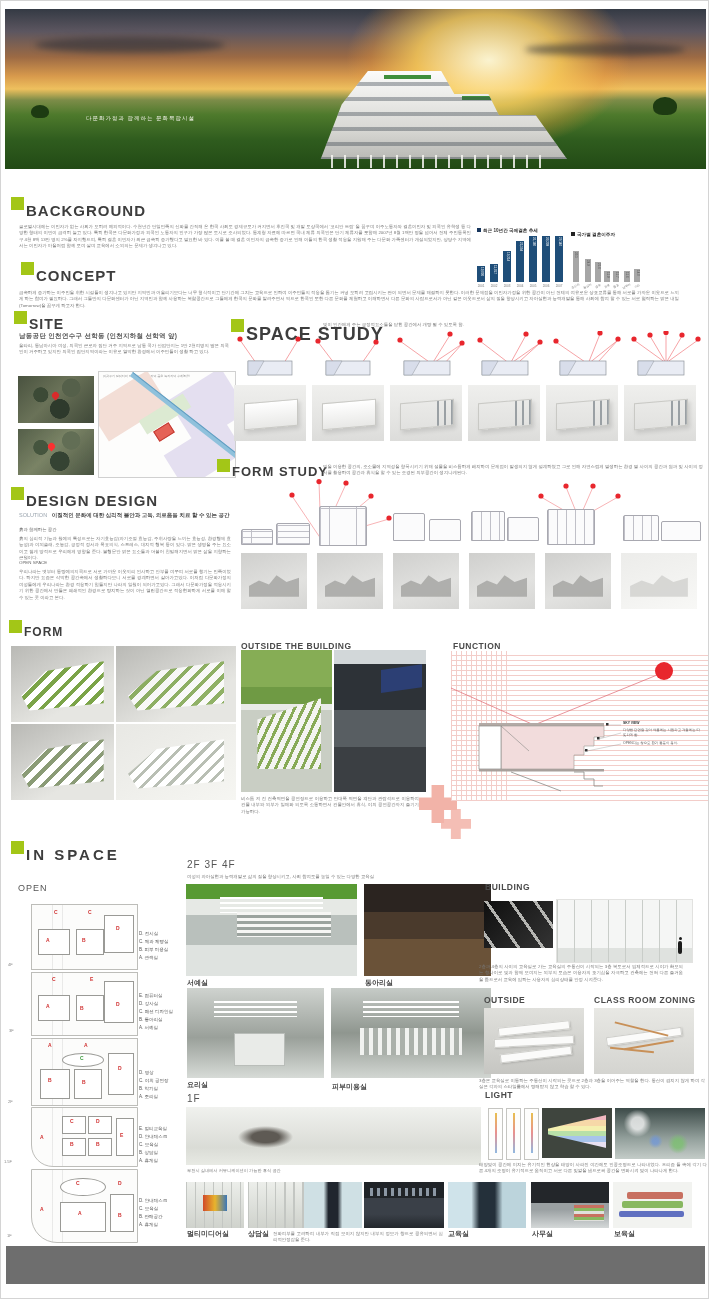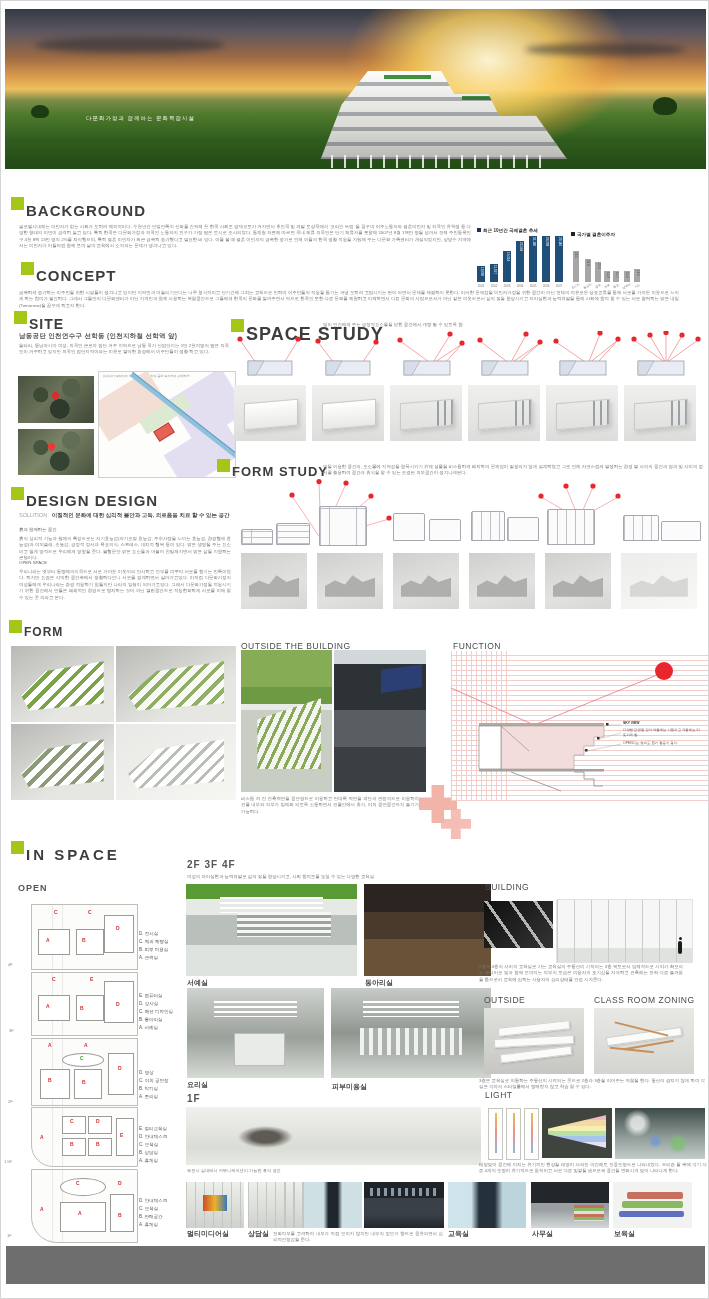--- a/index.html
+++ b/index.html
@@ -17,21 +17,21 @@
     clip-path:polygon(24% 0,52% 0,57% 26%,70% 26%,74% 50%,88% 50%,100% 100%,6% 100%,14% 38%);
     box-shadow:0 2px 6px rgba(0,0,0,.35);}
   .building::after{content:"";position:absolute;inset:0;
     background:repeating-linear-gradient(180deg,rgba(0,0,0,0) 0 11px,rgba(55,65,75,.38) 11px 15px);}
   .bgreen{background:#3f8f3c;position:absolute;}
   .people{background:repeating-linear-gradient(90deg,rgba(245,245,240,.85) 0 2px,rgba(0,0,0,0) 2px 13px);}
   .tree{background:#1d3b12;border-radius:50% 50% 40% 40%;}
   
   .sec{font-weight:bold;color:#3d3d3d;letter-spacing:1px;position:absolute;padding-left:15px;}
   .sec::before{content:"";position:absolute;left:0;top:-5px;width:13px;height:13px;background:#a3c617;}
-  .minisec{font-weight:normal;color:#4a4a4a;letter-spacing:.5px;font-size:8.5px;position:absolute;}
+  .minisec{font-weight:bold;color:#4a4a4a;letter-spacing:.5px;font-size:8.5px;position:absolute;}
   .tiny{font-size:4.4px;line-height:1.45;color:#777;text-align:justify;position:absolute;}
   .tinyb{font-size:4.4px;line-height:1.5;color:#666;position:absolute;}
   .sub7{font-size:6.5px;font-weight:bold;color:#555;position:absolute;letter-spacing:.3px;}
   
   .chart{position:absolute;}
   .chart-title{font-size:4.6px;font-weight:bold;color:#333;white-space:nowrap;}
   .chart-title .sq{display:inline-block;width:4px;height:4px;margin-right:2px;}
   .bars{display:flex;align-items:flex-end;margin-top:3px;}
   .c1 .bars{gap:5px;height:52px;}
   .c2 .bars{gap:3px;height:48px;}
@@ -126,21 +126,21 @@
     clip-path:polygon(0 42%,100% 0,100% 100%,0 58%);
     background:linear-gradient(180deg,#f2b8c0 0 16%,#f6d8a8 16% 32%,#f4f0b0 32% 48%,#b8e0a8 48% 64%,#a8c4ec 64% 82%,#e8e0f2 82%);}
   .lightroom{background:linear-gradient(180deg,#3c4a48,#93a09c 60%,#c4ccc8);}
   .lightroom::after{content:"";position:absolute;inset:0;background:
     radial-gradient(circle at 70% 70%,rgba(124,192,112,.8) 0 6%,rgba(0,0,0,0) 14%),
     radial-gradient(circle at 45% 65%,rgba(110,150,220,.7) 0 5%,rgba(0,0,0,0) 12%),
     radial-gradient(circle at 25% 30%,rgba(255,255,255,.75) 0 8%,rgba(0,0,0,0) 18%);}
   .footer{background:#6e6e6e;}
   .capb{font-size:7px;font-weight:bold;color:#444;position:absolute;white-space:nowrap;}
   .caps{font-size:4.2px;color:#777;position:absolute;white-space:nowrap;}
-  .h10{font-size:10px;font-weight:bold;color:#555;position:absolute;letter-spacing:1px;}
+  .h10{font-size:10px;font-weight:normal;color:#555;position:absolute;letter-spacing:1px;}
 </style>
 </head>
 <body>
 
 <div id="poster">
 
   <div class="abs hero">
     <div class="abs cloud" style="left:30px;top:28px;width:190px;height:16px"></div>
     <div class="abs cloud" style="left:520px;top:34px;width:160px;height:13px"></div>
     <div class="abs tree" style="left:26px;top:96px;width:18px;height:13px"></div>

